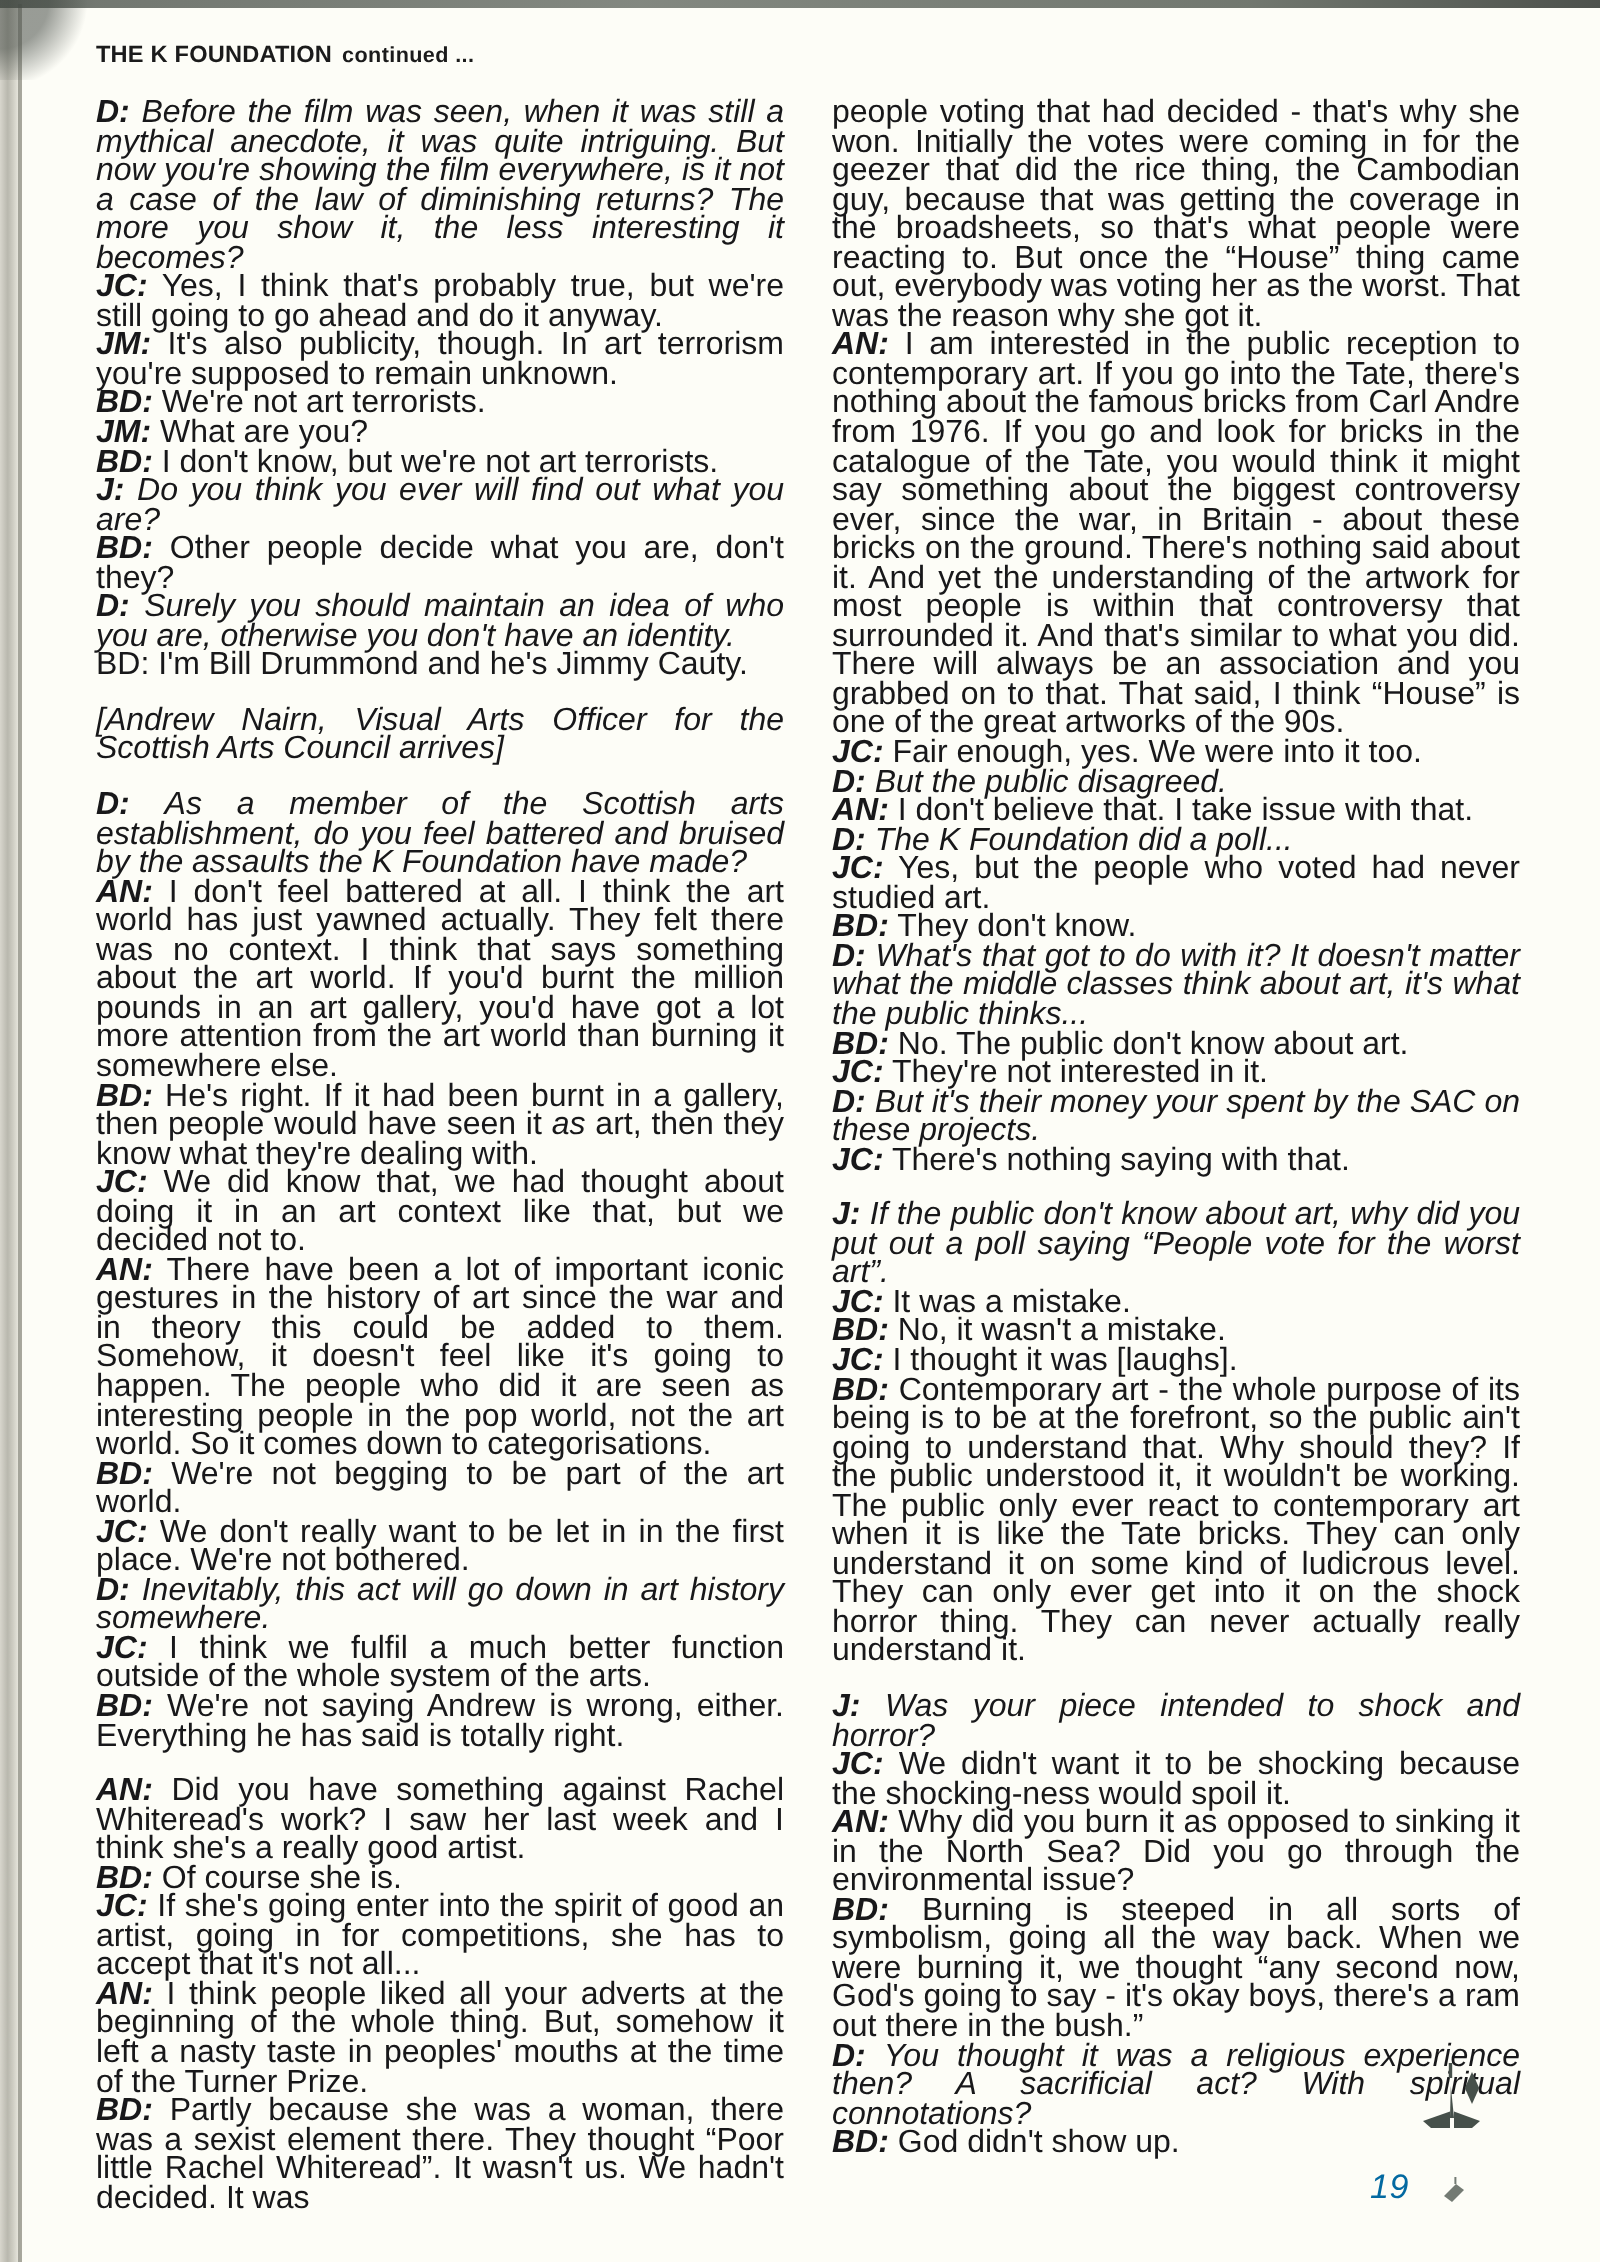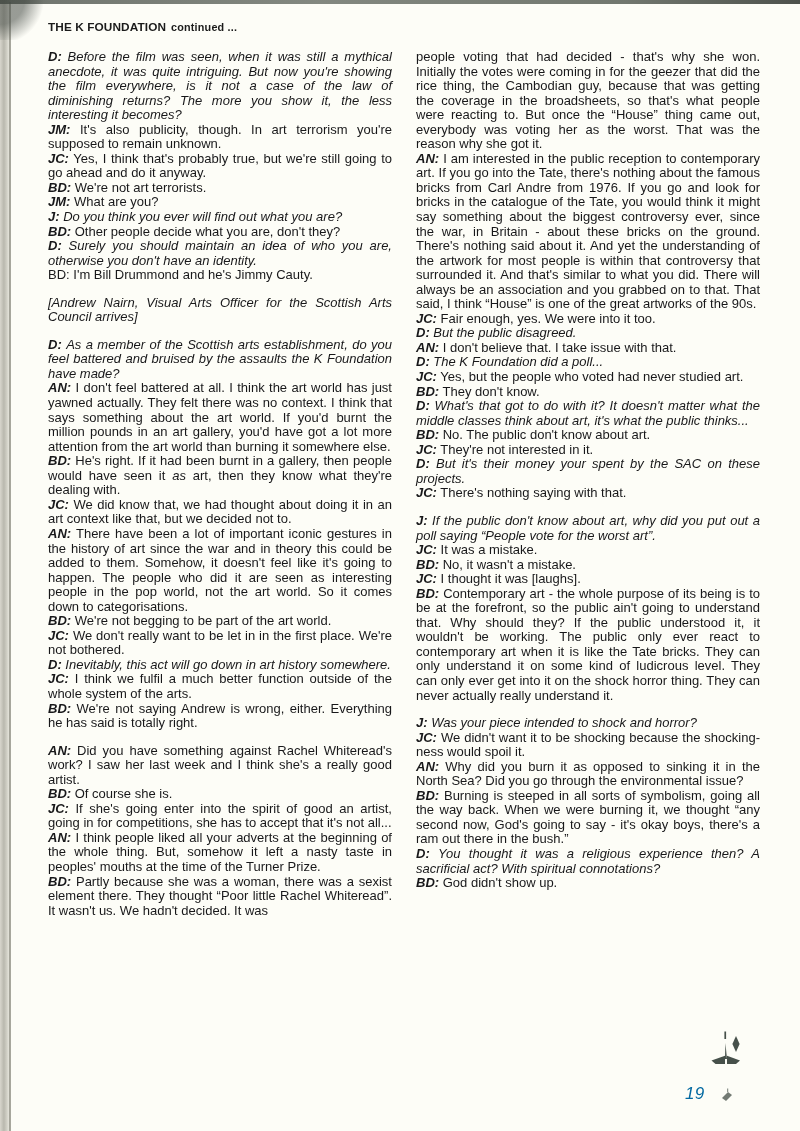--- a/index.html
+++ b/index.html
@@ -76,21 +76,21 @@
     display: flex;
     gap: 24px;
     align-items: flex-start;
   }
   .col {
     width: 344px;
   }
 
   
   .para {
-    font-size: 13px;
+    font-size: 16px;
     line-height: 14.55px;
     color: #18181a;
     text-align: justify;
     margin: 0;
     hyphens: none;
   }
   .para + .para { margin-top: 0; }
   .para.gap { margin-top: 13px; }
 
   .spk {
@@ -153,28 +153,29 @@
     <div class="runhead">
       <span class="title">THE K FOUNDATION</span><span class="cont">continued ...</span>
     </div>
 
     <div class="columns">
 
       <div class="col">
 
         <p class="para"><span class="spk">D:</span> <span class="q">Before the film was seen, when it was still a mythical anecdote, it was quite intriguing. But now you're showing the film everywhere, is it not a case of the law of diminishing returns? The more you show it, the less interesting it becomes?</span></p>
 
+        <p class="para"><span class="spk">JC:</span> <span>Yes, I think that's probably true, but we're still going to go ahead and do it anyway.</span></p>
+
         <p class="para"><span class="spk">JM:</span> <span>It's also publicity, though. In art terrorism you're supposed to remain unknown.</span></p>
 
-        <p class="para"><span class="spk">JC:</span> <span>Yes, I think that's probably true, but we're still going to go ahead and do it anyway.</span></p>
-
         <p class="para"><span class="spk">BD:</span> <span>We're not art terrorists.</span></p>
 
         <p class="para"><span class="spk">JM:</span> <span>What are you?</span></p>
 
+        <p class="para"><span class="spk">BD:</span> <span>I don't know, but we're not art terrorists.</span></p>
 
         <p class="para"><span class="spk">J:</span> <span class="q">Do you think you ever will find out what you are?</span></p>
 
         <p class="para"><span class="spk">BD:</span> <span>Other people decide what you are, don't they?</span></p>
 
         <p class="para"><span class="spk">D:</span> <span class="q">Surely you should maintain an idea of who you are, otherwise you don't have an identity.</span></p>
 
         <p class="para"><span class="spk plain">BD:</span> <span>I'm Bill Drummond and he's Jimmy Cauty.</span></p>
 
         <p class="para gap q">[Andrew Nairn, Visual Arts Officer for the Scottish Arts Council arrives]</p>

